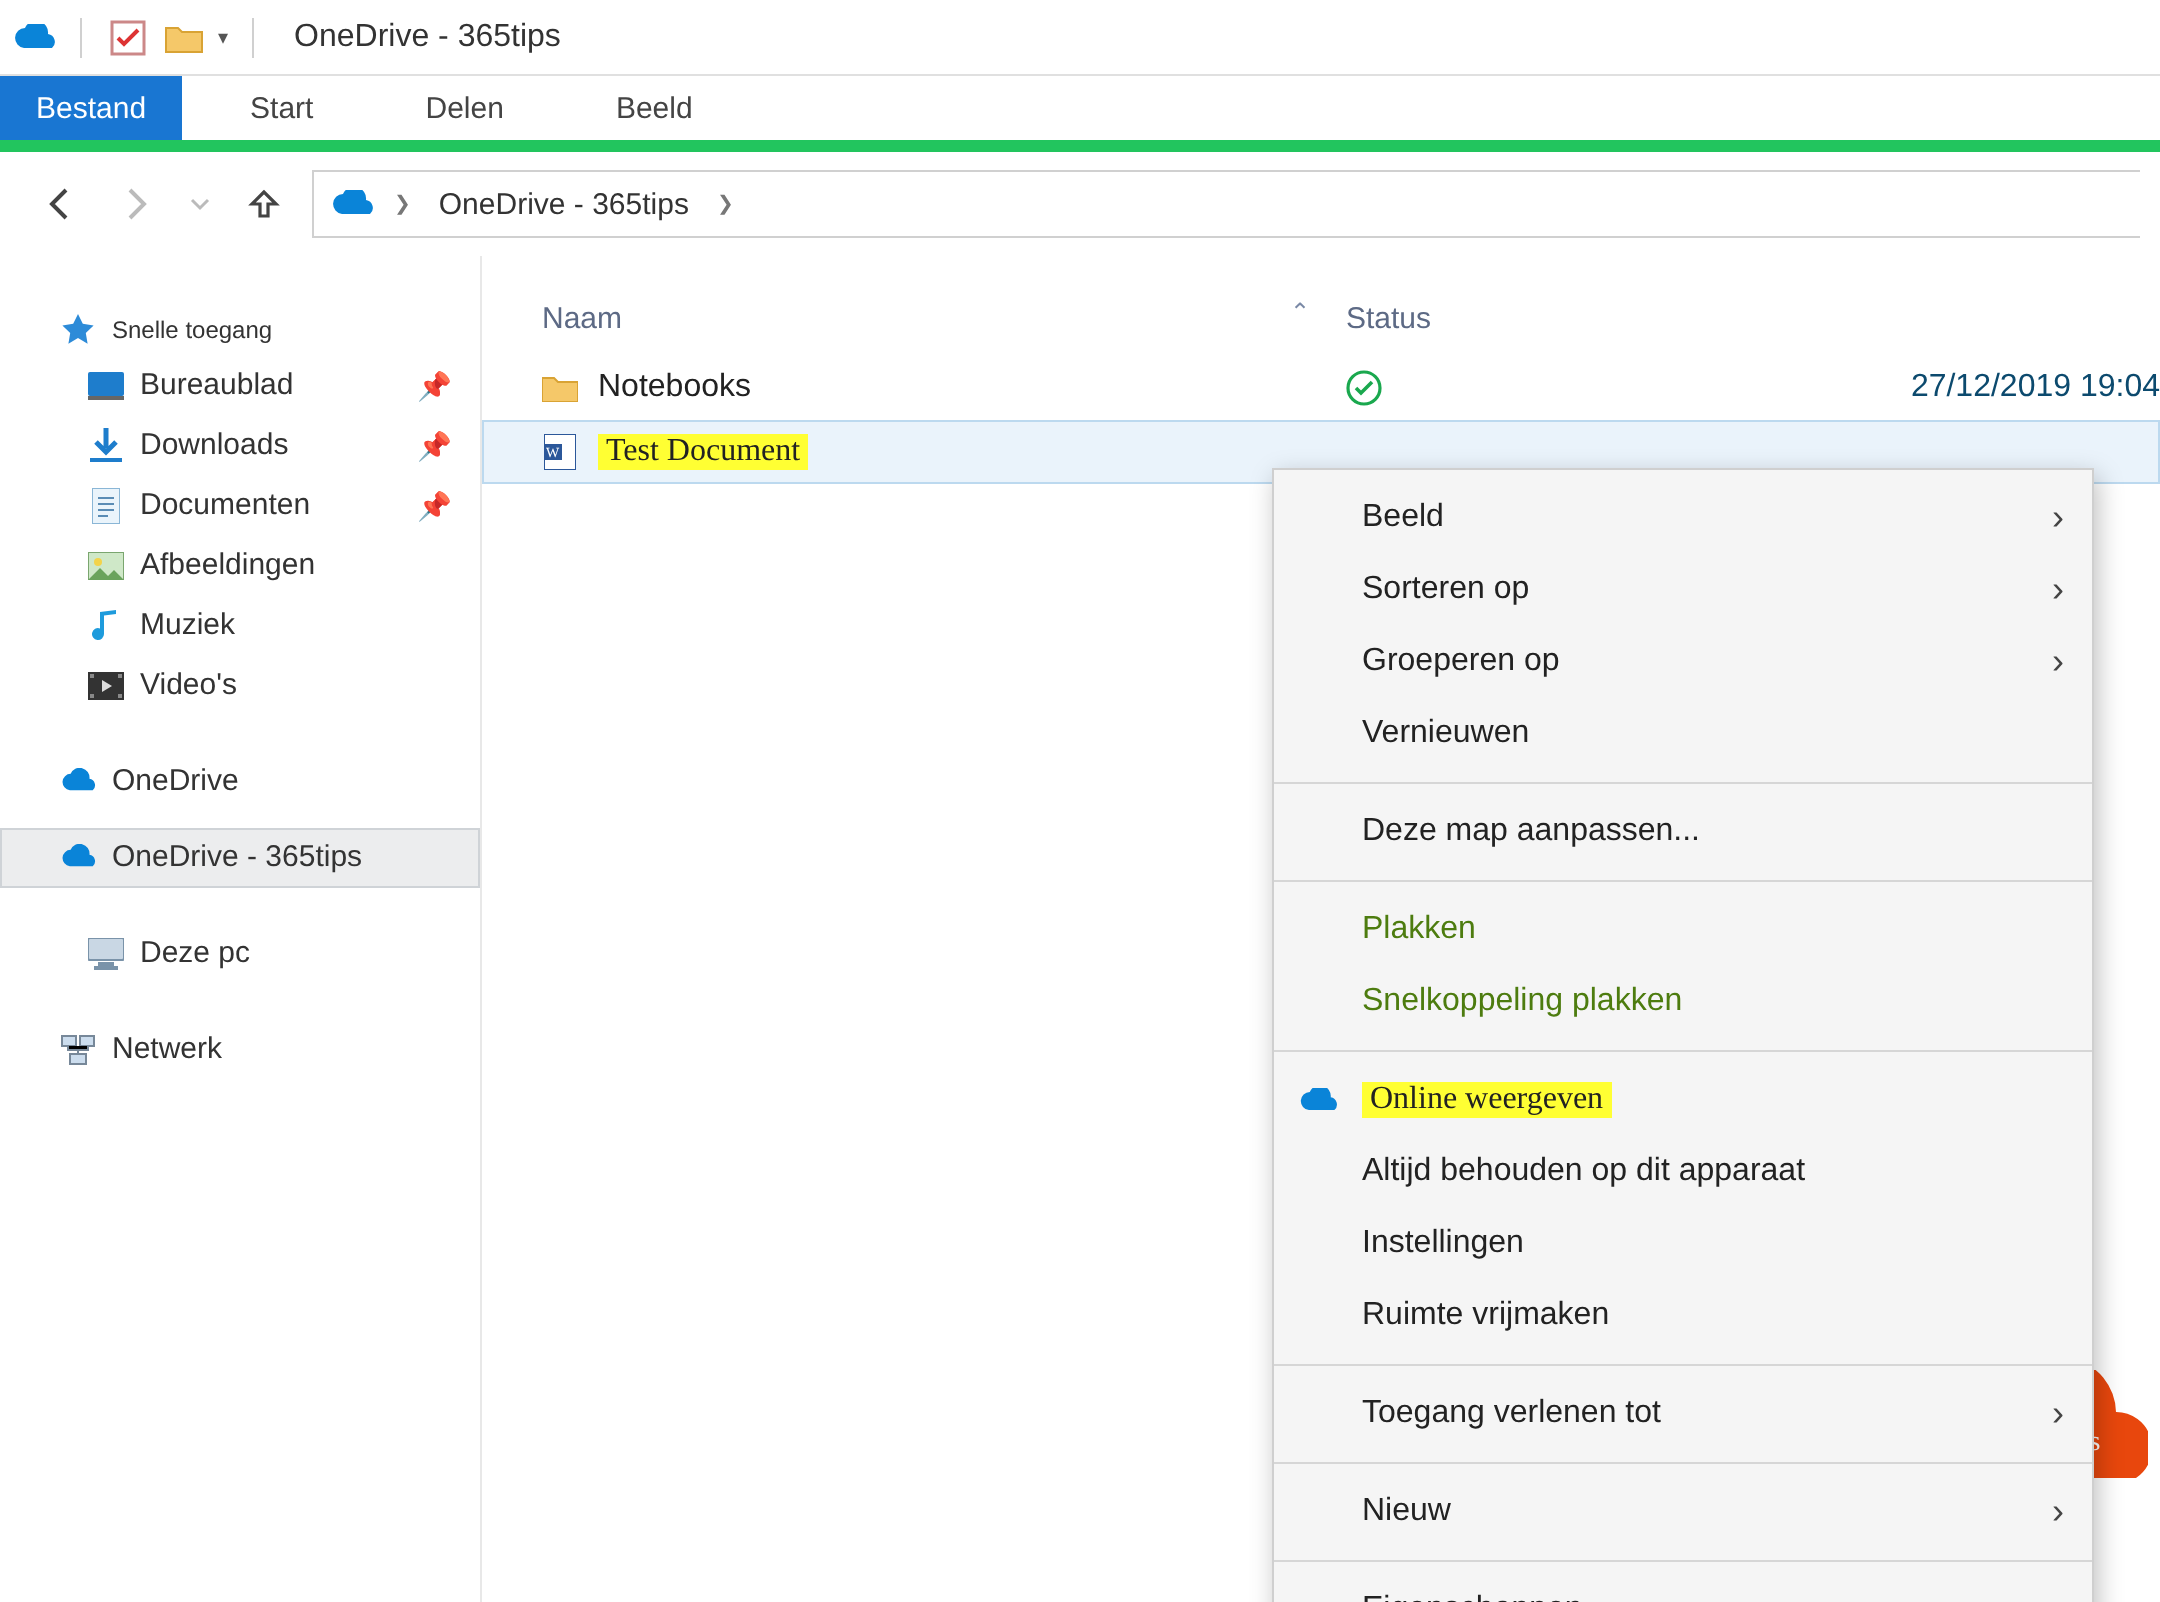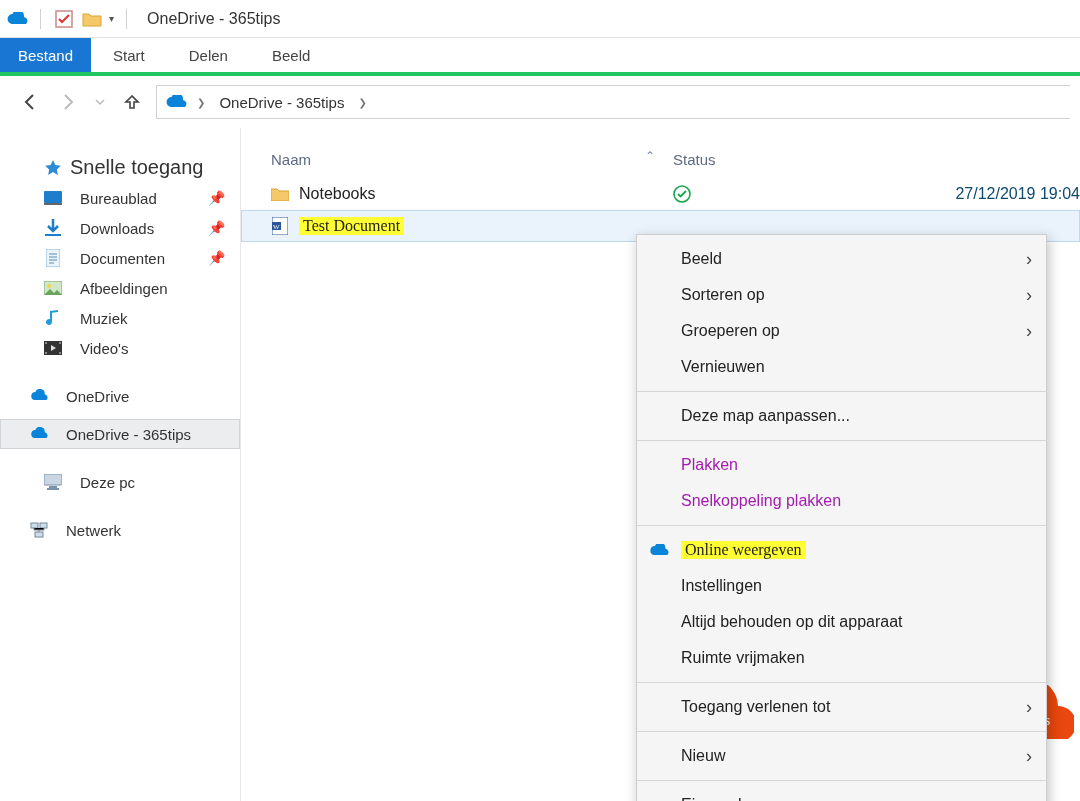--- a/index.html
+++ b/index.html
@@ -26,23 +26,23 @@
   .title-bar .tb-icon { width: 22px; height: 22px; display:flex; align-items:center; justify-content:center; }
   .title-bar .qat-sep { width:1px; height:20px; background:#d0d0d0; margin:0 6px; }
   .title-bar .win-title { margin-left: 8px; font-size: 16px; color:#333; }
   .qat-dropdown { font-size:10px; color:#555; }
 
   
   .ribbon {
     display: flex;
     align-items: stretch;
     height: 38px;
-    border-bottom: 4px solid #22c55e;
+    border-bottom: 6px solid #22c55e;
     padding-left: 0;
-    gap: 0;
+    gap: 12px;
   }
   .ribbon .tab {
     padding: 0 22px;
     display: flex;
     align-items: center;
     font-size: 15px;
     color: #444;
     cursor: default;
   }
   .ribbon .tab.file {
@@ -82,25 +82,25 @@
   .main {
     display:flex;
     height: calc(801px - 38px - 38px - 52px);
   }
   .sidebar {
     width: 240px;
     padding: 24px 0 0 0;
   }
   .sb-group-title {
     display:flex; align-items:center; gap:8px;
-    padding: 4px 0 4px 44px;
-    font-size:20px; color:#333;
+    padding: 4px 0 4px 30px;
+    font-size:12px; color:#333;
   }
   .sb-item {
-    display:flex; align-items:center; gap:18px;
+    display:flex; align-items:flex-start; gap:8px;
     padding: 6px 8px 6px 44px;
     font-size:15px; color:#333;
     position:relative;
   }
   .sb-item.selected {
     background:#ecedee;
     box-shadow: inset 0 0 0 1px #cfd3d7;
   }
   .sb-item .pin {
     position:absolute; right:14px; top:50%; transform:translateY(-50%);
@@ -156,21 +156,21 @@
     z-index:50;
   }
   .ctx-item {
     display:flex; align-items:center;
     height:36px;
     padding: 0 16px 0 44px;
     font-size:16px;
     color:#222;
     position:relative;
   }
-  .ctx-item.disabled { color:#a21caf; }
+  .ctx-item.disabled { color:#4d7c0f; }
   .ctx-item .arrow {
     position:absolute; right:14px; top:50%; transform:translateY(-50%);
     color:#444; font-size:18px;
   }
   .ctx-sep { height:1px; background:#d6d6d6; margin:6px 0; }
   .ctx-item .lead-ico {
     position:absolute; left:12px; top:50%; transform:translateY(-50%);
     width:20px; height:20px; display:flex;align-items:center;justify-content:center;
   }
 
@@ -447,24 +447,24 @@
   <div class="ctx-sep"></div>
   <div class="ctx-item">
     <span class="lead-ico">
       <svg width="20" height="13" viewBox="0 0 22 14">
           <path d="M6 12a5 5 0 0 1 .5-9.97A6 6 0 0 1 18 5a4 4 0 0 1 2 7H6z" fill="#0a84d8"></path>
         </svg>
     </span>
     <span class="hilite">Online weergeven</span>
   </div>
   <div class="ctx-item">
+    <span>Altijd behouden op dit apparaat</span>
+  </div>
+  <div class="ctx-item">
     <span>Instellingen</span>
-  </div>
-  <div class="ctx-item">
-    <span>Altijd behouden op dit apparaat</span>
   </div>
   <div class="ctx-item">
     <span>Ruimte vrijmaken</span>
   </div>
   <div class="ctx-sep"></div>
   <div class="ctx-item">
     <span>Toegang verlenen tot</span>
     <span class="arrow">›</span>
   </div>
   <div class="ctx-sep"></div>

